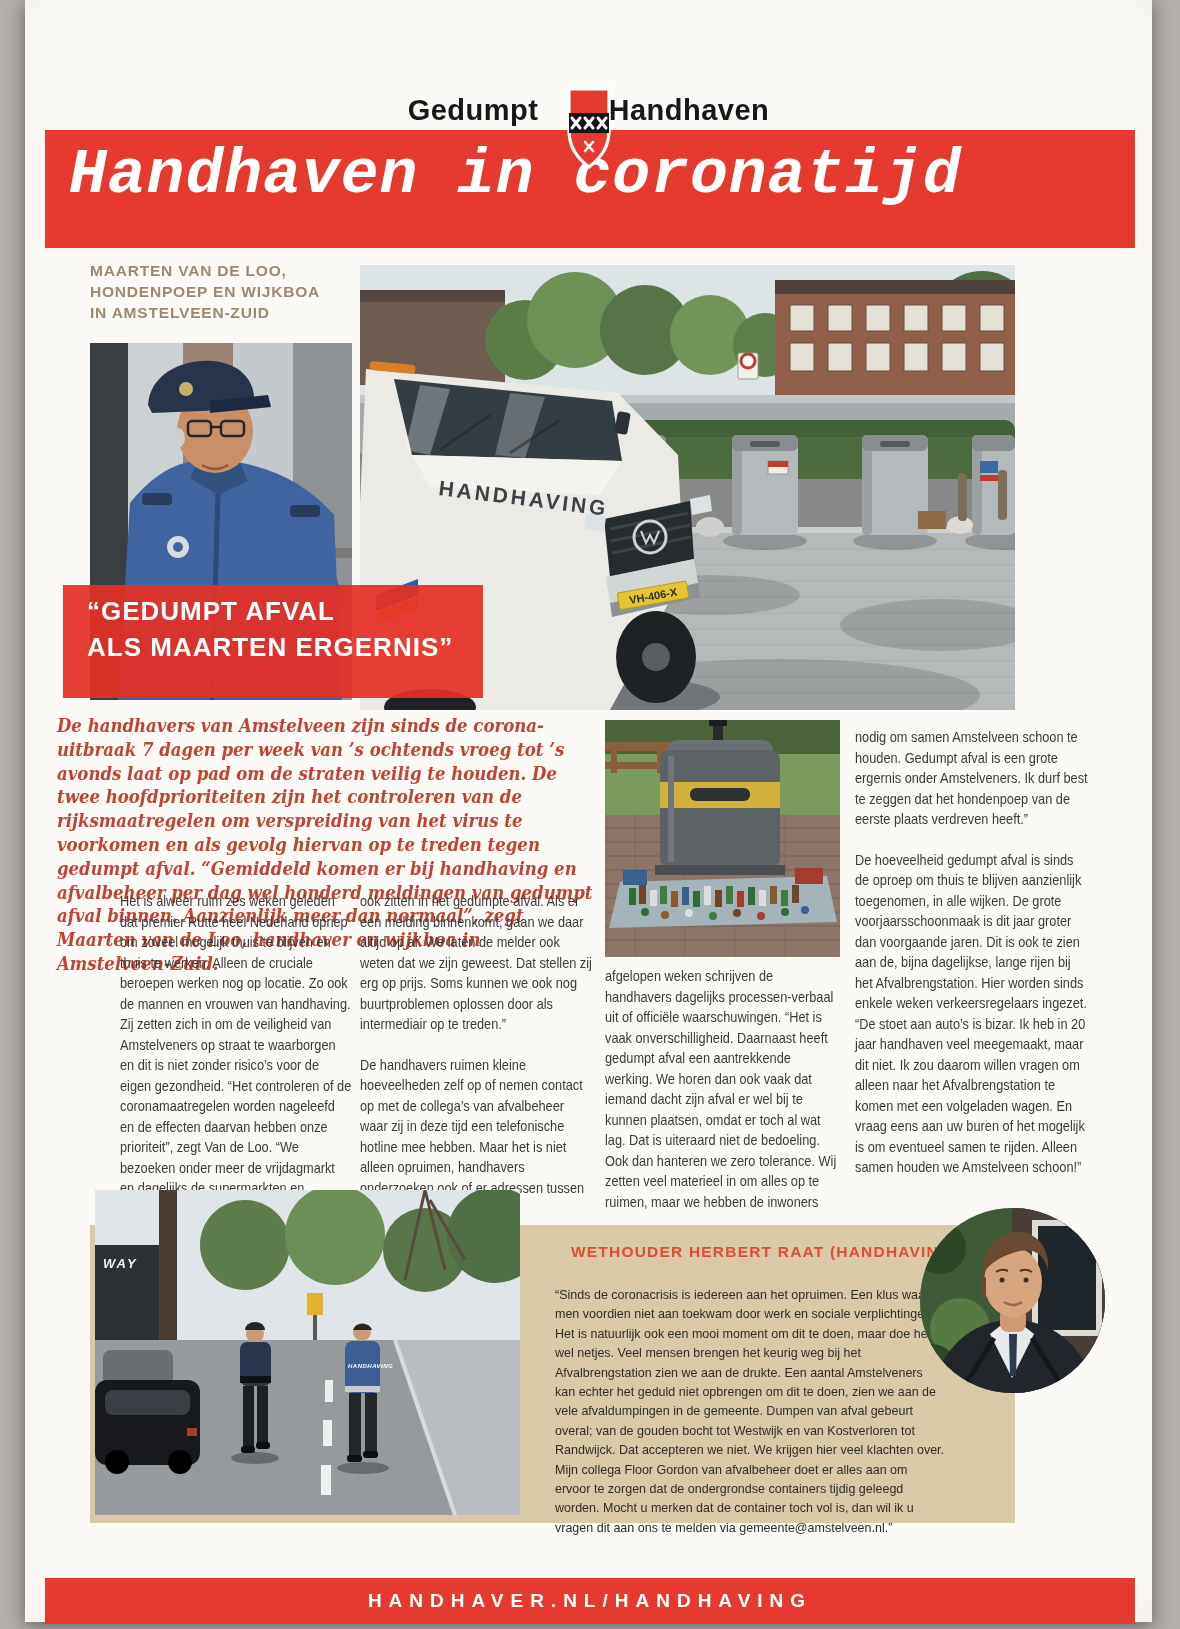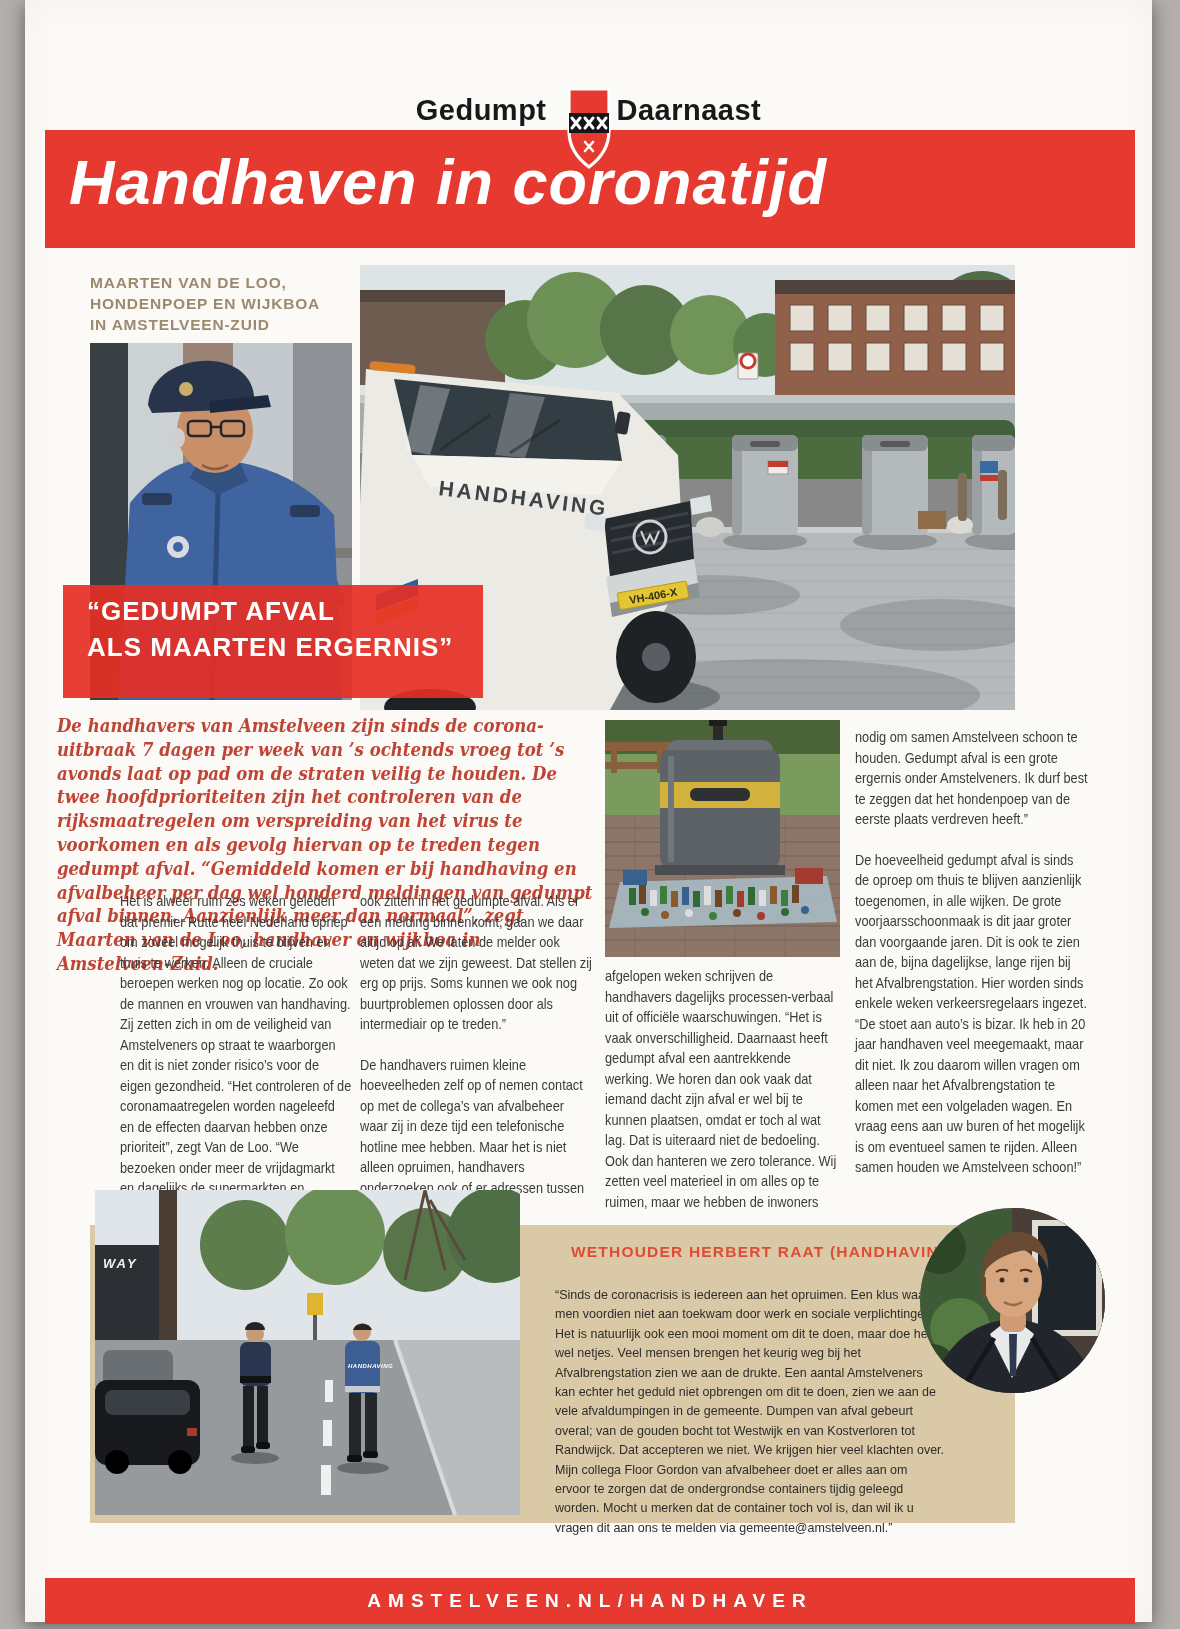--- a/index.html
+++ b/index.html
@@ -16,26 +16,26 @@
   }
   
   .masthead{position:absolute;top:88px;left:0;width:100%;height:44px;
     display:flex;justify-content:center;align-items:center;gap:14px;
     font-size:29px;font-weight:bold;color:#17181a;letter-spacing:.5px;}
   .masthead .spacer{width:42px;}
   .crest{position:absolute;left:50%;transform:translateX(-50%);top:86px;z-index:4;}
   
   .banner{position:absolute;left:20px;top:130px;width:1090px;height:118px;background:#e6392f;}
   .banner h1{
-    margin:0;padding:16px 0 0 24px;
-    font-family:Liberation Sans, sans-serif;font-style:italic;font-weight:bold;
+    margin:0;padding:10px 0 0 24px;
+    font-family:Liberation Mono, monospace;font-style:italic;font-weight:bold;
     font-size:63px;color:#ffffff;letter-spacing:1px;
   }
   
-  .caption{position:absolute;left:65px;top:272px;color:#9c8a6e;
+  .caption{position:absolute;left:65px;top:260px;color:#9c8a6e;
     font-size:15.5px;font-weight:bold;letter-spacing:.8px;line-height:21px;}
   .caption div{white-space:nowrap;}
   
   .photo{position:absolute;overflow:hidden;background:#888;}
   .photo svg{display:block;}
   .photo-man{left:65px;top:343px;width:262px;height:357px;}
   .photo-van{left:335px;top:265px;width:655px;height:445px;}
   .photo-container{left:580px;top:720px;width:235px;height:237px;}
   .photo-street{left:70px;top:1190px;width:425px;height:325px;z-index:3;font-style:italic;}
   .photo-portrait{left:895px;top:1208px;width:185px;height:185px;border-radius:50%;z-index:4;}
@@ -75,21 +75,21 @@
     font-size:19px;font-weight:bold;letter-spacing:7px;}
 </style>
 </head>
 <body>
 
 <div class="page">
 
   <div class="masthead">
     <span>Gedumpt</span>
     <span class="spacer"></span>
-    <span>Daarnaast</span>
+    <span>Handhaven</span>
   </div>
   <svg class="crest" width="46" height="84" viewBox="0 0 46 84">
     <path d="M23,81 C9.5,71 3,60 3,45 L3,3 L43,3 L43,45 C43,60 36.5,71 23,81 Z" fill="#e6392f" stroke="#ffffff" stroke-width="3.2"></path>
     <rect x="3" y="27" width="40" height="20" fill="#15151a"></rect>
     <g stroke="#ffffff" stroke-width="3" stroke-linecap="round">
       <path d="M6,32 l8,10 M14,32 l-8,10"></path>
       <path d="M19,32 l8,10 M27,32 l-8,10"></path>
       <path d="M32,32 l8,10 M40,32 l-8,10"></path>
       <path d="M19,56 l8,9 M27,56 l-8,9" stroke-width="2.6"></path>
     </g>
@@ -440,16 +440,16 @@
         <circle cx="82" cy="72" r="2.5" fill="#3a2f28"></circle>
         <circle cx="106" cy="72" r="2.5" fill="#3a2f28"></circle>
         <path d="M76,64 q6,-4 12,-1 M100,63 q6,-3 12,1" stroke="#4a3526" stroke-width="2" fill="none"></path>
         <path d="M84,94 q9,6 18,0" stroke="#9a6a4c" stroke-width="2.5" fill="none"></path>
         <path d="M40,185 L74,130 M146,185 L112,130" stroke="#14171b" stroke-width="5"></path>
       </g>
     </svg>
   </div>
 
   <div class="footerbar">
-    <span>AMSTELVEEN.NL/HANDHAVER</span>
+    <span>HANDHAVER.NL/HANDHAVING</span>
   </div>
 
 </div>
 
 </body></html>

